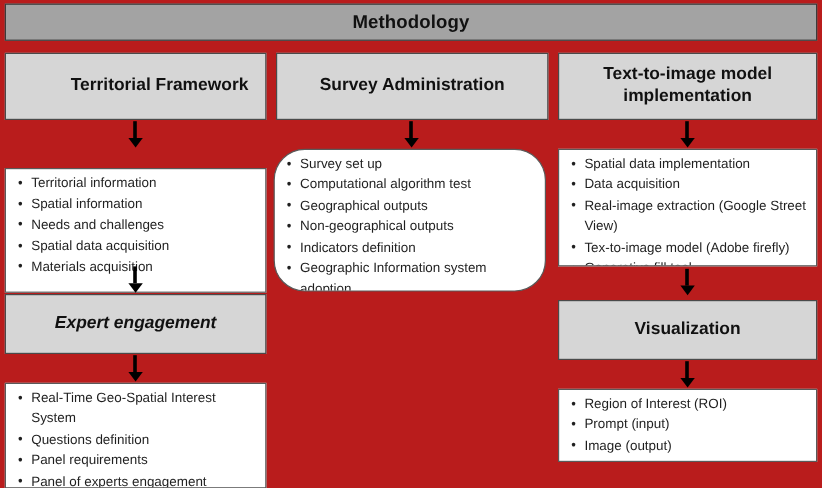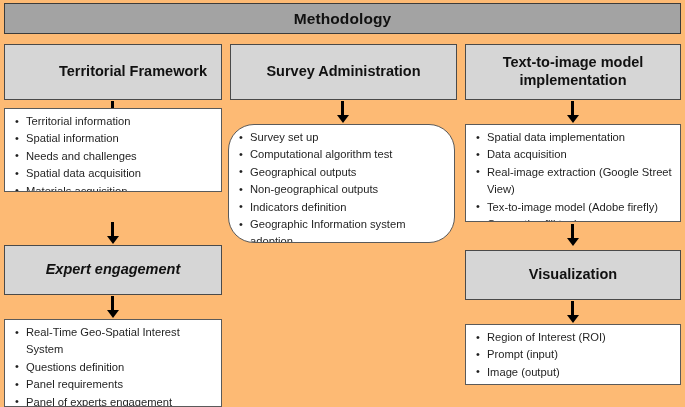--- a/index.html
+++ b/index.html
@@ -10,21 +10,21 @@
     background: #ffffff;
   }
   body {
     font-family: "Liberation Sans", "DejaVu Sans", sans-serif;
     color: #1a1a1a;
   }
   #canvas {
     position: relative;
     width: 685px;
     height: 407px;
-    background: #fdba74;
+    background: #b91c1c;
     overflow: hidden;
   }
 
   
   .title-bar {
     position: absolute;
     left: 4px;
     top: 3px;
     width: 677px;
     height: 31px;
@@ -121,21 +121,21 @@
 
   <div class="stage-box" style="left:4px; top:44px; width:218px; height:56px;padding-left:46px;">
     <span class="txt">Territorial Framework</span>
   </div>
 
   <div class="arrow" style="left:106px; top:101px; height:22px;">
     <div class="shaft" style="height:14px;"></div>
     <div class="head"></div>
   </div>
 
-  <div class="list-box" style="left:4px; top:108px; width:218px; height:84px;">
+  <div class="list-box" style="left:4px; top:140px; width:218px; height:104px;">
     <ul>
       <li>Territorial information</li>
       <li>Spatial information</li>
       <li>Needs and challenges</li>
       <li>Spatial data acquisition</li>
       <li>Materials acquisition</li>
     </ul>
   </div>
 
   <div class="arrow" style="left:106px; top:222px; height:22px;">

